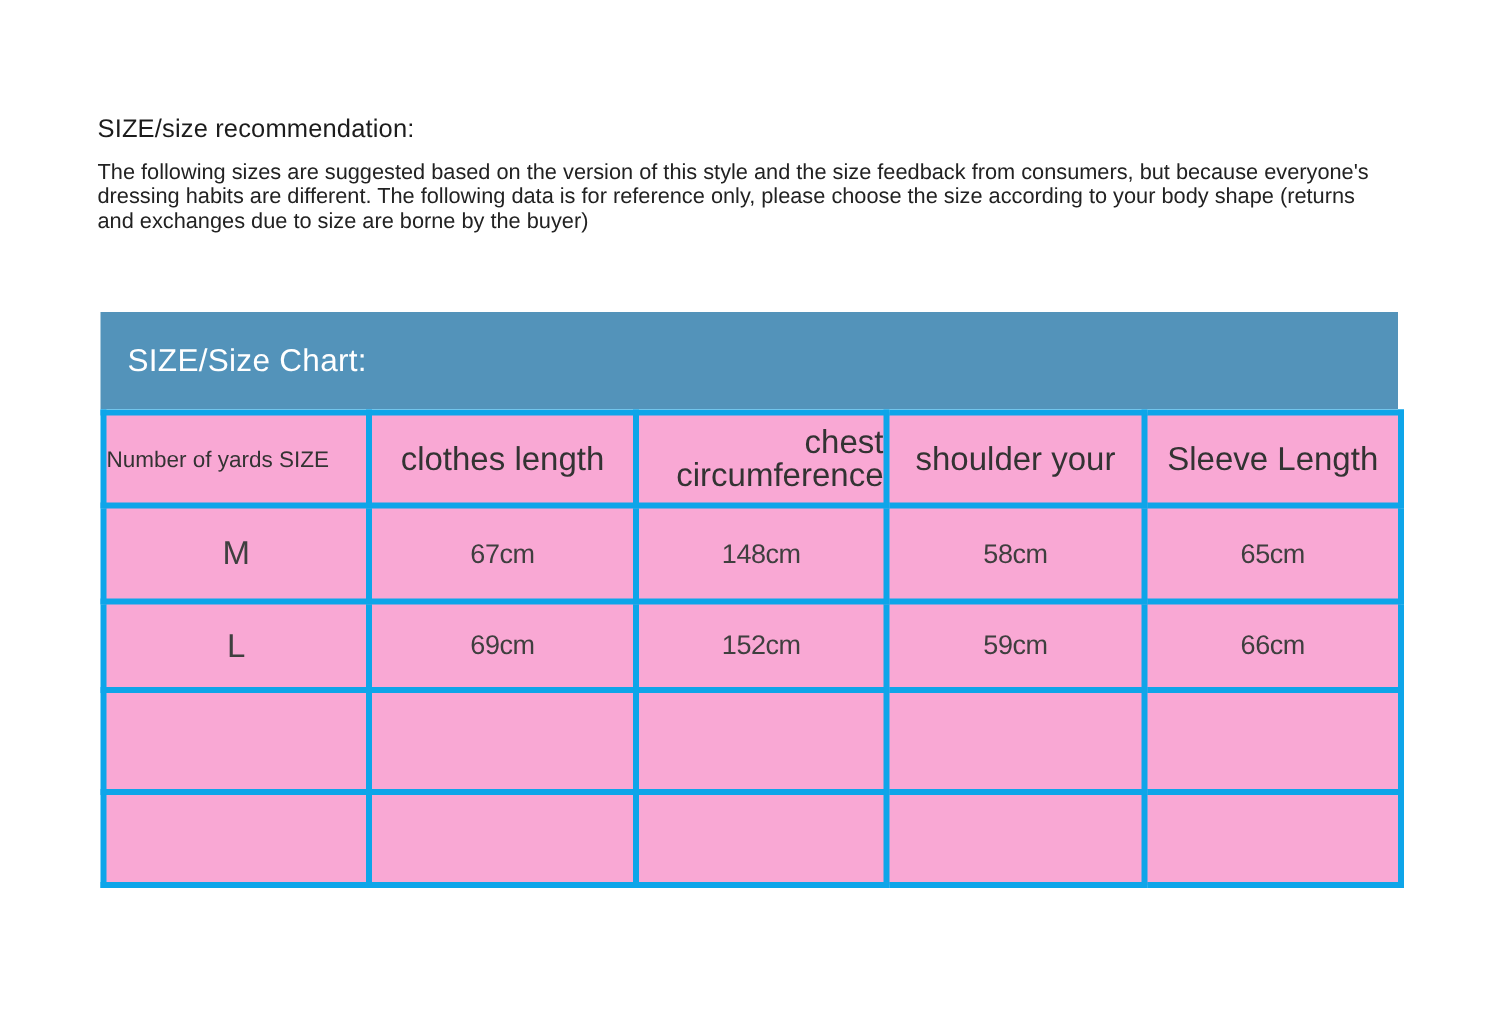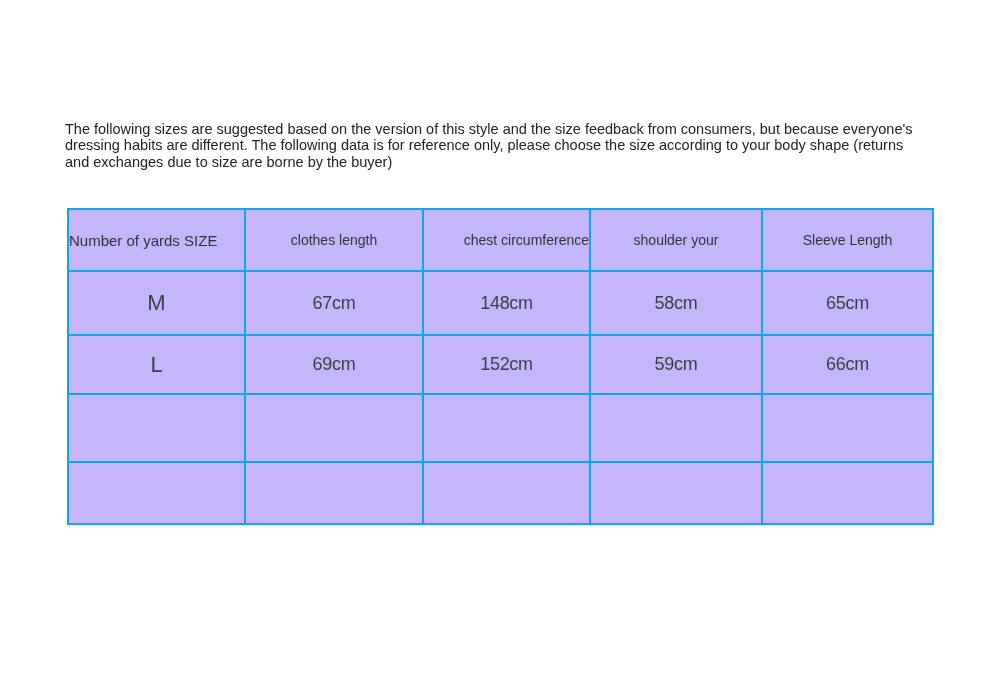--- a/index.html
+++ b/index.html
@@ -21,21 +21,21 @@
     position: absolute;
     left: 65px;
     top: 76px;
     font-size: 17px;
     color: #1c1c1c;
     letter-spacing: 0.1px;
   }
   .description {
     position: absolute;
     left: 65px;
-    top: 121px;
+    top: 107px;
     width: 857px;
     font-size: 14.5px;
     line-height: 16.4px;
     color: #222222;
     letter-spacing: 0px;
   }
   .chart-section {
     position: absolute;
     left: 67px;
     top: 208px;
@@ -52,35 +52,35 @@
     font-size: 21px;
     letter-spacing: 0.2px;
   }
   table.size-table {
     width: 865px;
     border-collapse: collapse;
     table-layout: fixed;
     background: #ffffff;
   }
   table.size-table td, table.size-table th {
-    border: 2px solid #0ea5e9;
+    border: 4px solid #0ea5e9;
     padding: 0;
     vertical-align: middle;
-    background: #c4b5fd;
+    background: #f9a8d4;
   }
   tr.header-row { height: 62px; }
   tr.row-m  { height: 64px; }
   tr.row-l  { height: 59px; }
   tr.row-xl { height: 58px; }
   tr.empty-row-1 { height: 68px; }
   tr.empty-row-2 { height: 62px; }
   th.col-head {
     font-weight: normal;
     color: #333333;
-    font-size: 14px;
+    font-size: 22px;
     text-align: center;
   }
   th.col-head-size {
     font-weight: normal;
     color: #333333;
     font-size: 15px;
     text-align: left;
     padding-left: 3px;
   }
   th.col-head-left {
@@ -98,25 +98,29 @@
     font-size: 18px;
     color: #3f3f3f;
     letter-spacing: -0.3px;
   }
 </style>
 </head>
 <body>
 
 <div class="page">
 
+  <div class="heading">SIZE/size recommendation:</div>
 
   <div class="description">The following sizes are suggested based on the version of this style and the size feedback from consumers, but because everyone's dressing habits are different. The following data is for reference only, please choose the size according to your body shape (returns and exchanges due to size are borne by the buyer)</div>
 
   <div class="chart-section">
 
+    <div class="chart-header">
+      <span>SIZE/Size Chart:</span>
+    </div>
 
     <table class="size-table">
       <colgroup>
         <col style="width:177px">
         <col style="width:178px">
         <col style="width:167px">
         <col style="width:172px">
         <col style="width:171px">
       </colgroup>
       <tbody>

